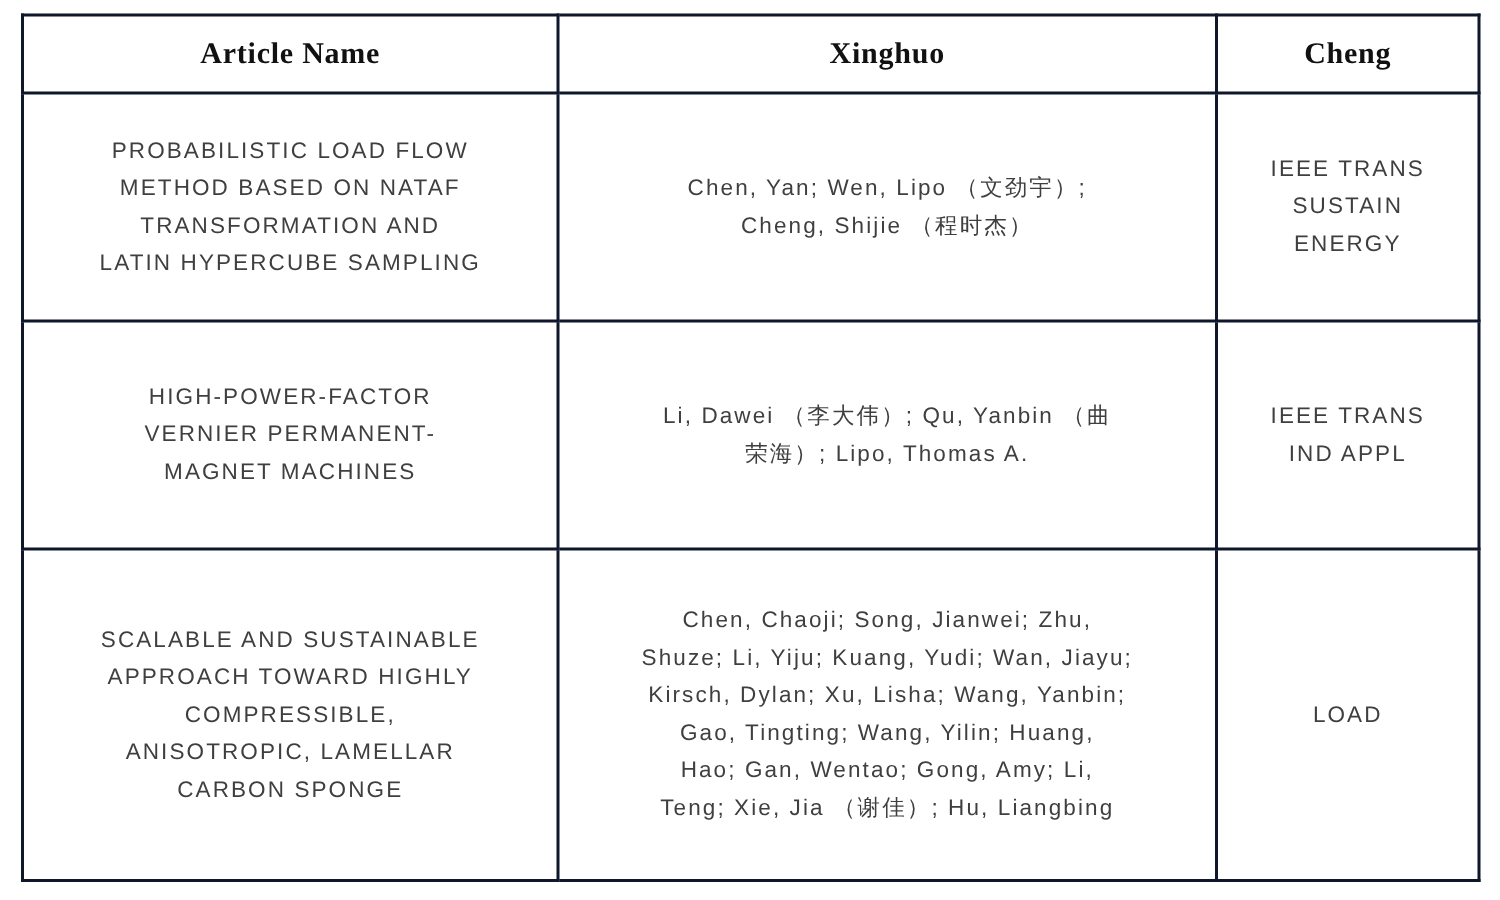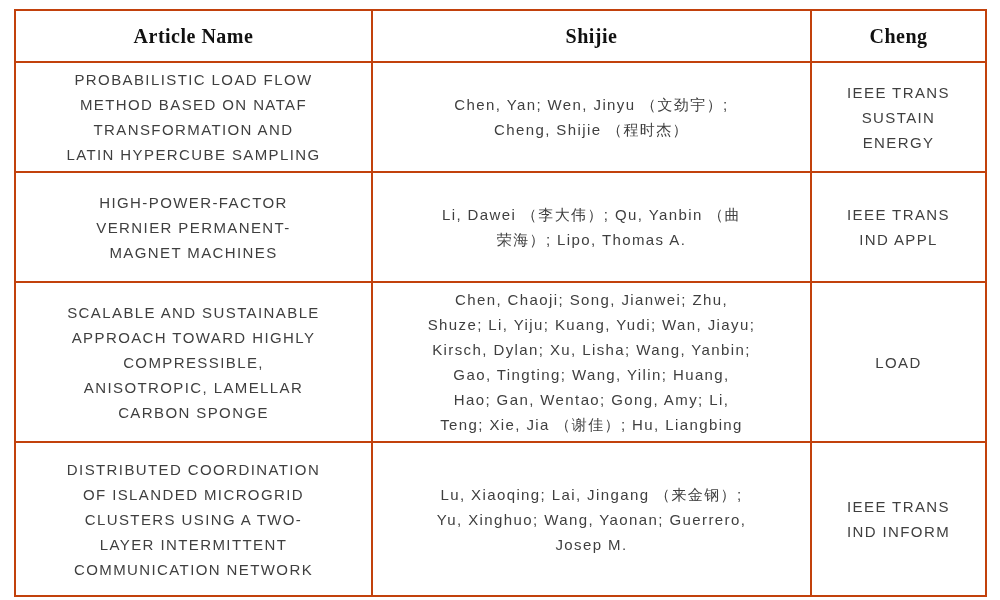--- a/index.html
+++ b/index.html
@@ -20,21 +20,21 @@
   }
   table.articles {
     width: 100%;
     height: 100%;
     border-collapse: collapse;
     table-layout: fixed;
     background: #ffffff;
   }
   table.articles th,
   table.articles td {
-    border: 2px solid #c2410c;
+    border: 2px solid #0f172a;
     text-align: center;
     vertical-align: middle;
     padding: 4px 8px;
     overflow: hidden;
   }
   
   col.c-article { width: 357px; }
   col.c-authors { width: 439px; }
   col.c-source  { width: 175px; }
   
@@ -66,31 +66,31 @@
 <div class="table-wrap">
   <table class="articles">
     <colgroup>
       <col class="c-article">
       <col class="c-authors">
       <col class="c-source">
     </colgroup>
     <thead>
       <tr class="head-row">
         <th>Article Name</th>
-        <th>Shijie</th>
+        <th>Xinghuo</th>
         <th>Cheng</th>
       </tr>
     </thead>
     <tbody>
       <tr class="row-1">
         <td>PROBABILISTIC LOAD FLOW
 METHOD BASED ON NATAF
 TRANSFORMATION AND
 LATIN HYPERCUBE SAMPLING</td>
-        <td>Chen, Yan; Wen, Jinyu （文劲宇）;
+        <td>Chen, Yan; Wen, Lipo （文劲宇）;
 Cheng, Shijie （程时杰）</td>
         <td>IEEE TRANS
 SUSTAIN
 ENERGY</td>
       </tr>
       <tr class="row-2">
         <td>HIGH-POWER-FACTOR
 VERNIER PERMANENT-
 MAGNET MACHINES</td>
         <td>Li, Dawei （李大伟）; Qu, Yanbin （曲
@@ -105,27 +105,15 @@
 ANISOTROPIC, LAMELLAR
 CARBON SPONGE</td>
         <td>Chen, Chaoji; Song, Jianwei; Zhu,
 Shuze; Li, Yiju; Kuang, Yudi; Wan, Jiayu;
 Kirsch, Dylan; Xu, Lisha; Wang, Yanbin;
 Gao, Tingting; Wang, Yilin; Huang,
 Hao; Gan, Wentao; Gong, Amy; Li,
 Teng; Xie, Jia （谢佳）; Hu, Liangbing</td>
         <td>LOAD</td>
       </tr>
-      <tr class="row-4">
-        <td>DISTRIBUTED COORDINATION
-OF ISLANDED MICROGRID
-CLUSTERS USING A TWO-
-LAYER INTERMITTENT
-COMMUNICATION NETWORK</td>
-        <td>Lu, Xiaoqing; Lai, Jingang （来金钢）;
-Yu, Xinghuo; Wang, Yaonan; Guerrero,
-Josep M.</td>
-        <td>IEEE TRANS
-IND INFORM</td>
-      </tr>
     </tbody>
   </table>
 </div>
 
 </body></html>

